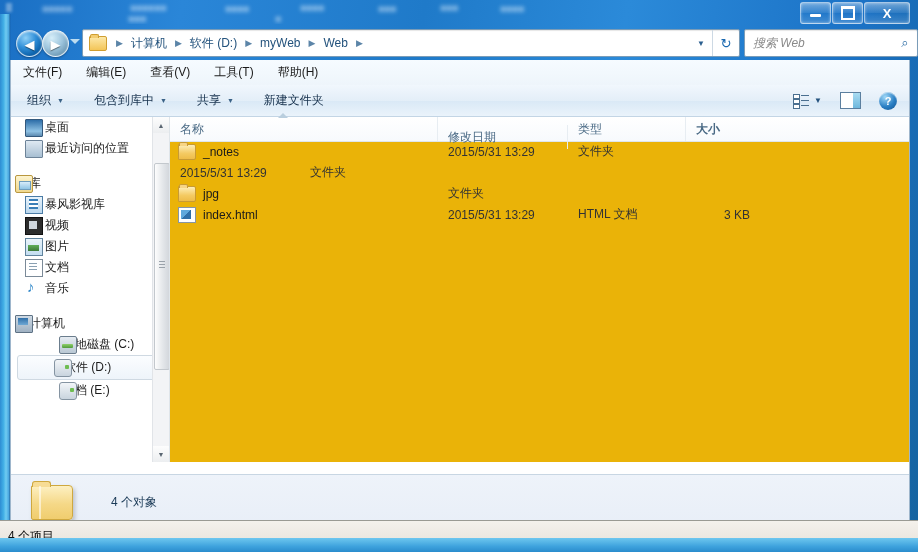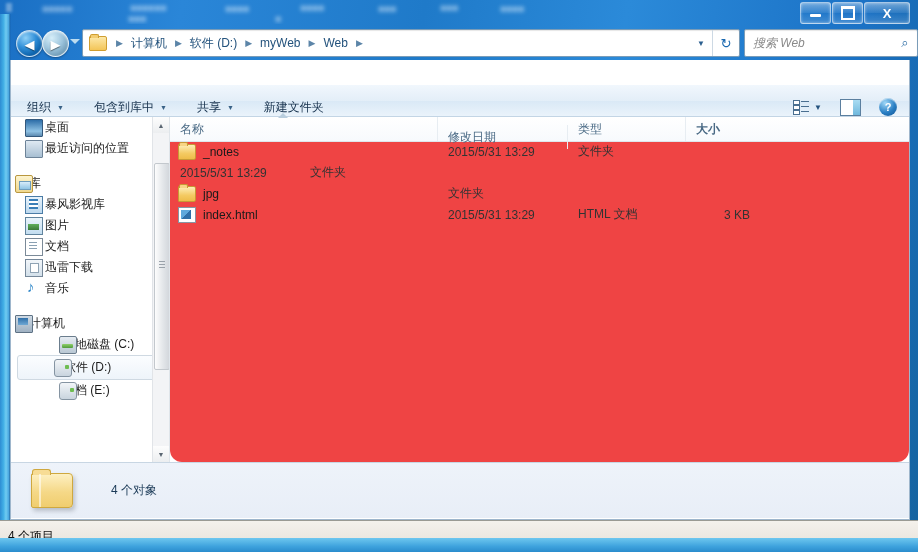--- a/index.html
+++ b/index.html
@@ -107,21 +107,21 @@
     position:absolute;left:0;top:0;width:898px;height:25px;
     background:linear-gradient(to bottom,#f6fbff,#eef5fb);
     display:flex;align-items:center;padding-left:12px;box-sizing:border-box;
   }
   .menuitem{color:#1a1a1a;font-size:12px;margin-right:24px;cursor:default;}
 
   .toolbar{
     position:absolute;left:0;top:25px;width:898px;height:32px;
     background:linear-gradient(to bottom,#f1f7fd,#e3eef8 52%,#dae9f6 53%,#eaf3fb);
     border-bottom:1px solid #c3d5e5;
-    display:flex;align-items:flex-end;box-sizing:border-box;padding-left:16px;
+    display:flex;align-items:center;box-sizing:border-box;padding-left:16px;
   }
   .tbitem{color:#16314d;font-size:12px;margin-right:30px;display:flex;align-items:center;}
   .tbcaret{margin-left:6px;font-size:7px;color:#3a6287;}
   .tbright{margin-left:auto;display:flex;align-items:center;padding-right:12px;}
   .viewicon{width:17px;height:14px;position:relative;margin-right:4px;}
   .viewicon i{position:absolute;left:0;width:5px;height:3px;border:1px solid #4a6f90;background:#fff;}
   .viewicon i:nth-child(1){top:0;}
   .viewicon i:nth-child(2){top:5px;}
   .viewicon i:nth-child(3){top:10px;}
   .viewicon b{position:absolute;left:8px;height:1px;background:#4a6f90;width:8px;}
@@ -193,21 +193,21 @@
   .sbbtn.bot{position:absolute;bottom:0;width:16px;}
   .sbthumb{
     position:absolute;left:1px;top:46px;width:14px;height:205px;
     background:linear-gradient(to right,#fdfdfd,#e4e7ea 55%,#d3d7dc);
     border:1px solid #c3c8cd;border-radius:2px;
   }
   .sbthumb:after{content:"";position:absolute;left:4px;top:50%;margin-top:-3px;width:6px;height:1px;background:#9aa2aa;box-shadow:0 3px 0 #9aa2aa,0 -3px 0 #9aa2aa;}
   .navsplit{width:1px;height:345px;background:#dfe5ea;flex:0 0 auto;}
 
   
-  .listpane{flex:1;position:relative;background:#ef4444;border-radius:12px;}
+  .listpane{flex:1;position:relative;background:#eab308;}
   .colhdr{
     position:absolute;left:0;top:0;right:0;height:24px;
     background:linear-gradient(to bottom,#ffffff,#f7fafd);
     border-bottom:1px solid #dfe6ec;display:flex;align-items:center;
   }
   .col{
     height:24px;display:flex;align-items:center;font-size:12px;color:#4a6a85;
     padding-left:10px;box-sizing:border-box;border-right:1px solid #e7edf2;position:relative;
   }
   .col.c-name{width:268px;}
@@ -224,21 +224,21 @@
   .cell.c-type{width:118px;color:#333;}
   .cell.c-size{width:86px;color:#333;justify-content:flex-end;padding-right:22px;}
   .fileicon{width:16px;height:14px;margin-right:7px;position:relative;flex:0 0 auto;}
   .fi-folder{background:linear-gradient(to bottom,#fdeeb8,#f4ca62 60%,#eebc49);border:1px solid #c79a35;border-radius:1px 2px 2px 1px;}
   .fi-folder:before{content:"";position:absolute;left:0;top:-3px;width:7px;height:3px;background:#f7d585;border:1px solid #c79a35;border-bottom:none;border-radius:2px 2px 0 0;}
   .fi-html{background:#fff;border:1px solid #8796a4;}
   .fi-html:after{content:"";position:absolute;left:2px;top:2px;width:10px;height:9px;background:linear-gradient(135deg,#5fa8dc 0 50%,#2f6fa8 50% 100%);}
 
   
   .details{
-    position:absolute;left:0;top:402px;width:898px;height:56px;
+    position:absolute;left:0;top:414px;width:898px;height:56px;
     background:linear-gradient(to bottom,#eef3fa,#e8eef7);
     border-top:1px solid #c8d6e3;box-sizing:border-box;display:flex;align-items:center;
   }
   .bigfolder{
     width:40px;height:33px;margin-left:20px;position:relative;
     background:linear-gradient(to bottom,#fdf0c2,#f5d887 55%,#f0cd6e);
     border:1px solid #cfa83f;border-radius:2px 4px 4px 2px;
     box-shadow:2px 3px 4px rgba(60,70,80,.28);
   }
   .bigfolder:before{content:"";position:absolute;left:0;top:-5px;width:17px;height:5px;background:#f7dc95;border:1px solid #cfa83f;border-bottom:none;border-radius:3px 3px 0 0;}
@@ -325,20 +325,27 @@
     </div>
 
     <div class="searchbox">
       <span class="searchph">搜索 Web</span>
       <span class="searchicon">⌕</span>
     </div>
   </div>
 
   <div class="client">
 
+    <div class="menubar">
+      <span class="menuitem">文件(F)</span>
+      <span class="menuitem">编辑(E)</span>
+      <span class="menuitem">查看(V)</span>
+      <span class="menuitem">工具(T)</span>
+      <span class="menuitem">帮助(H)</span>
+    </div>
 
     <div class="toolbar">
       <span class="tbitem">
         <span>组织</span>
         <span class="tbcaret">▼</span>
       </span>
       <span class="tbitem">
         <span>包含到库中</span>
         <span class="tbcaret">▼</span>
       </span>
@@ -382,30 +389,30 @@
 
           <div class="navitem group">
             <span class="navicon ic-library"></span>
             <span>库</span>
           </div>
           <div class="navitem">
             <span class="navicon ic-blue"></span>
             <span>暴风影视库</span>
           </div>
           <div class="navitem">
+            <span class="navicon ic-film"></span>
+            <span>视频</span>
+          </div>
+          <div class="navitem">
             <span class="navicon ic-pic"></span>
             <span>图片</span>
           </div>
           <div class="navitem">
             <span class="navicon ic-doc"></span>
             <span>文档</span>
-          </div>
-          <div class="navitem">
-            <span class="navicon ic-dl"></span>
-            <span>迅雷下载</span>
           </div>
           <div class="navitem">
             <span class="navicon ic-music"></span>
             <span>音乐</span>
           </div>
 
           <div class="navgap"></div>
 
           <div class="navitem group">
             <span class="navicon ic-computer"></span>

